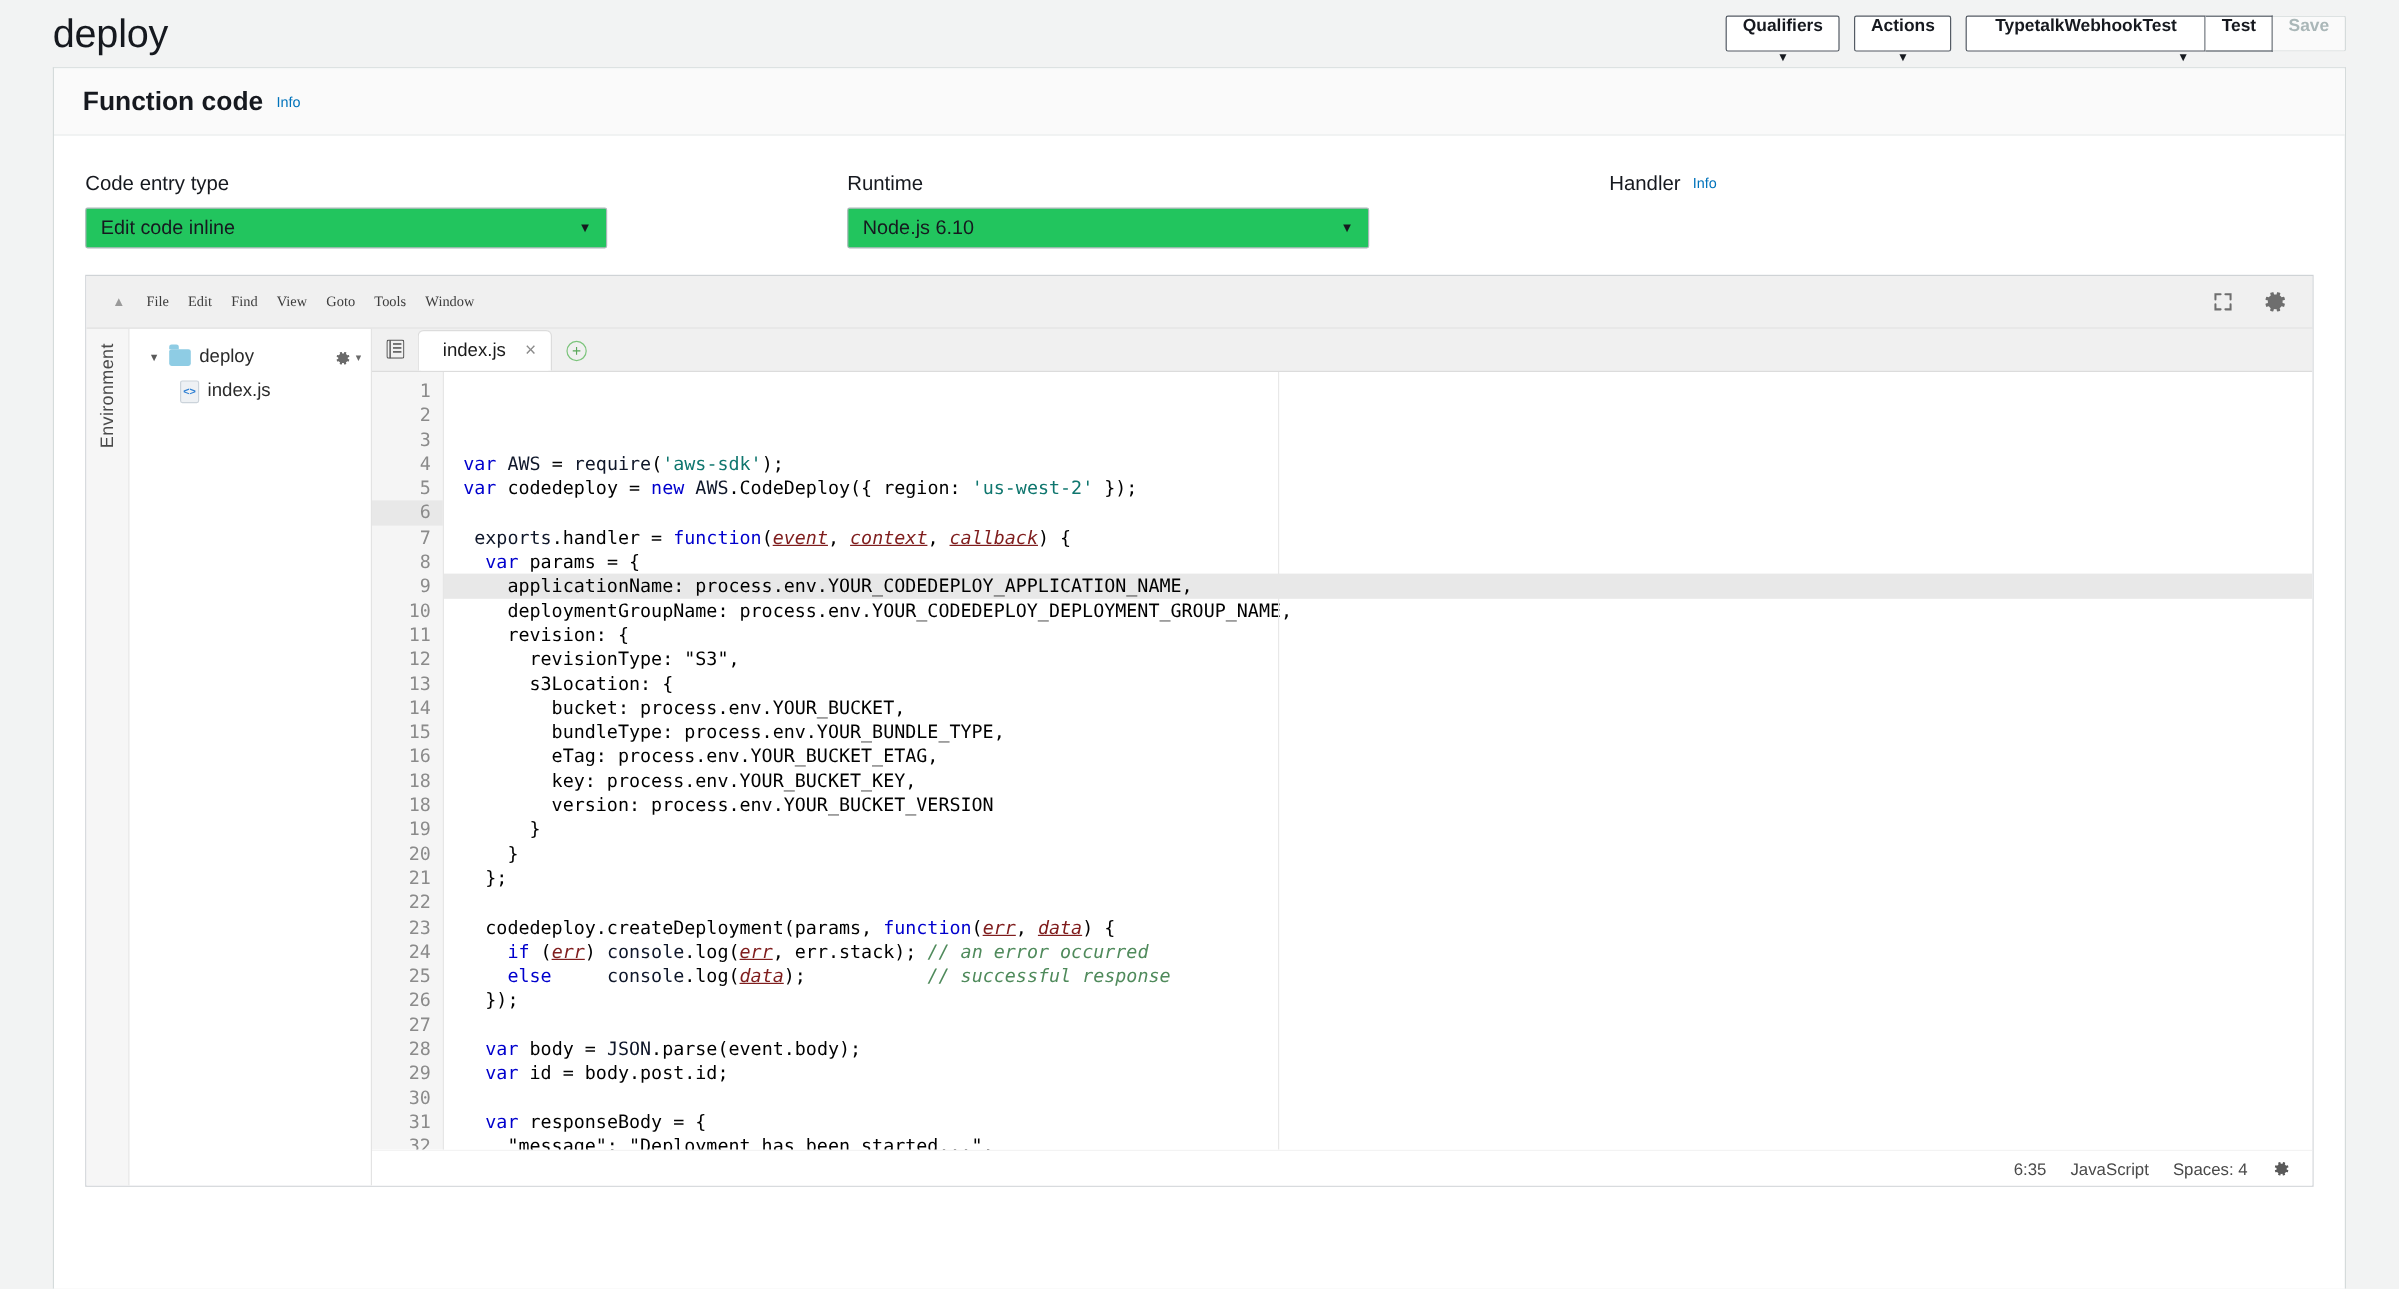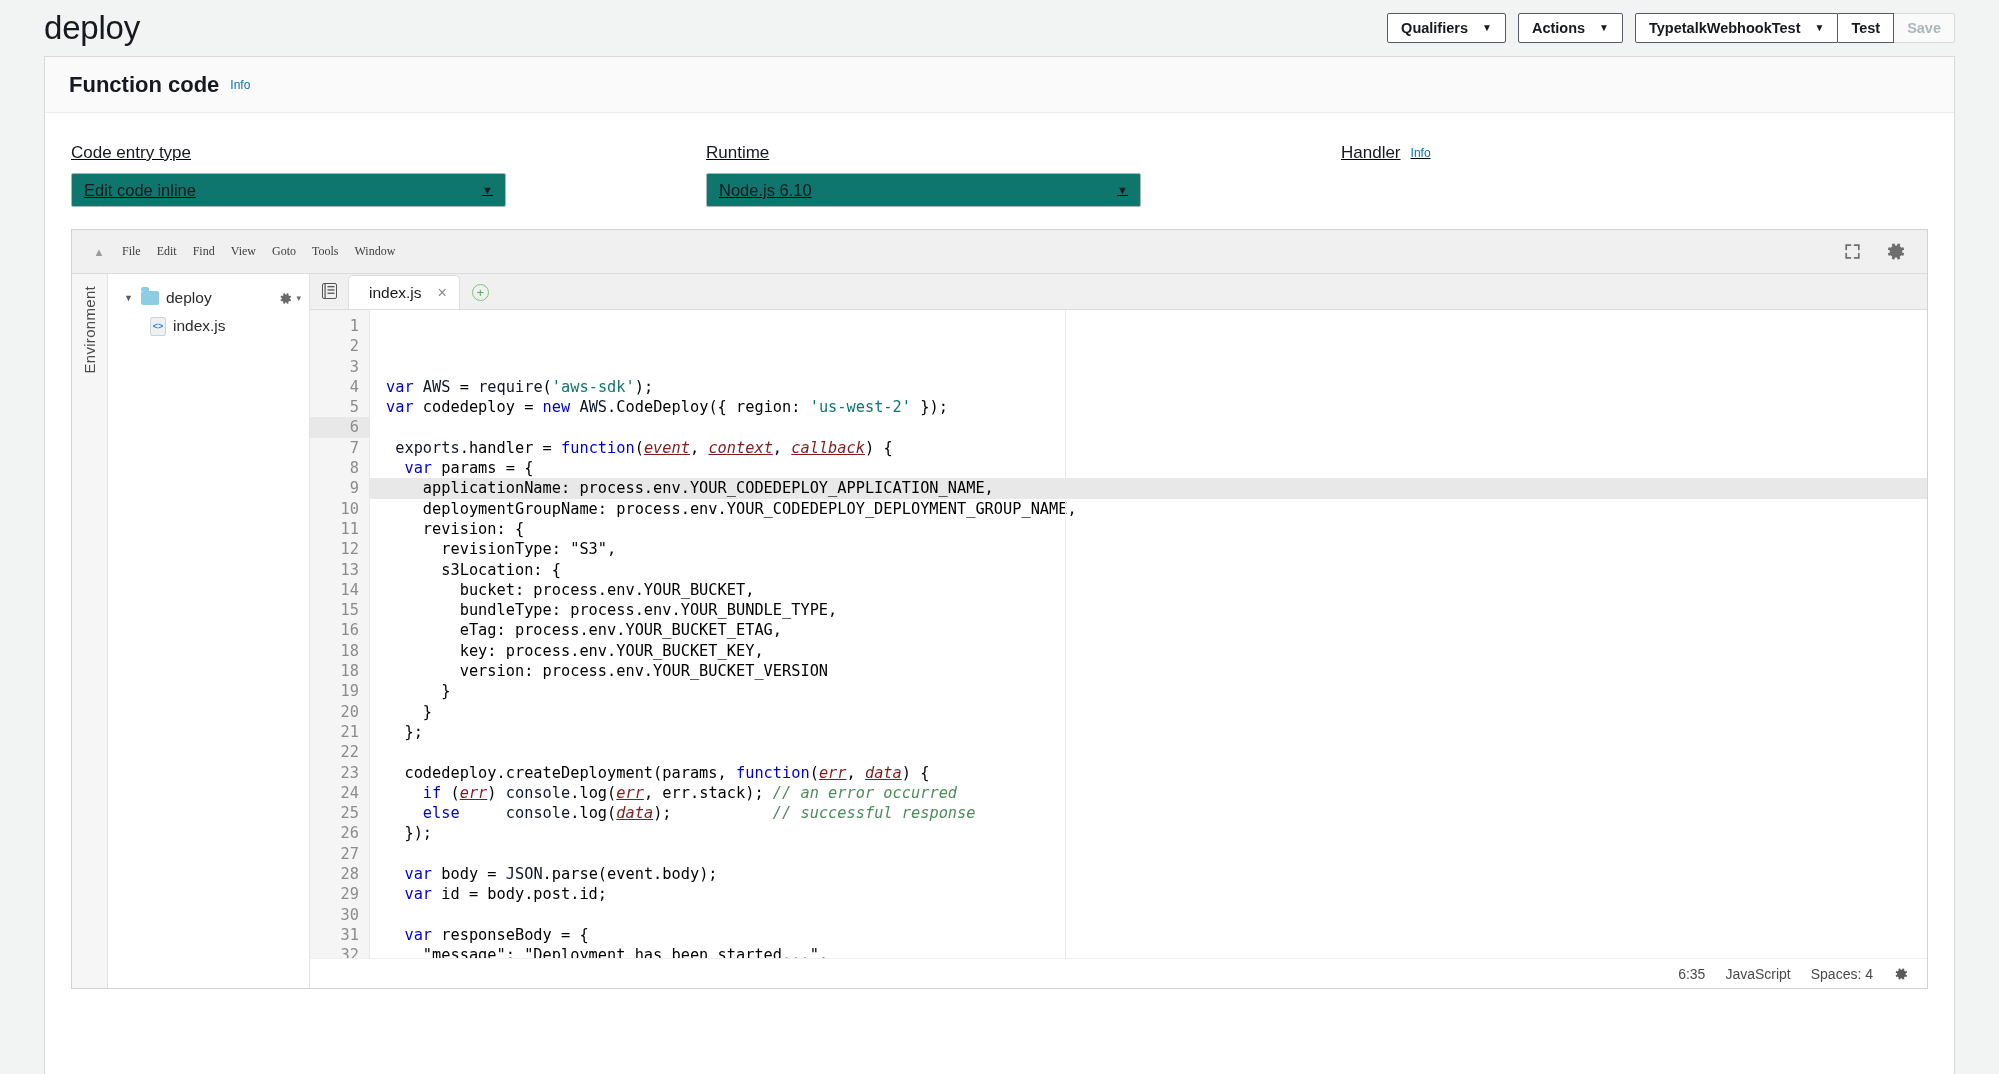--- a/index.html
+++ b/index.html
@@ -37,20 +37,21 @@
     gap: 14px;
     padding: 0 13px;
     background: #fff;
     border: 1px solid #545b64;
     border-radius: 2px;
     font-size: 14.5px;
     font-weight: bold;
     color: #16191f;
     white-space: nowrap;
     cursor: pointer;
+    flex-direction: column;
   }
   .awsbtn .caret { font-size: 10px; line-height: 1; }
   .awsbtn.wide { min-width: 200px; }
   .awsbtn.wide .caret { margin-left: auto; }
   .awsbtn.disabled {
     border-color: #d5dbdb;
     color: #aab7b8;
     background: #fafafa;
     cursor: default;
   }
@@ -76,30 +77,30 @@
     border-bottom: 1px solid #eaeded;
     background: #fafafa;
   }
   .panel-head h2 { font-size: 22px; font-weight: bold; color: #16191f; }
   .info-link { font-size: 12px; color: #0073bb; cursor: pointer; }
 
   .panel-body { padding: 30px 26px 0 26px; }
 
   
   .form-row { display: flex; gap: 0; margin-bottom: 22px; }
-  .field { width: 435px; margin-right: 200px; text-decoration: underline; }
+  .field { width: 435px; margin-right: 200px; }
   .field:last-child { margin-right: 0; }
   .field-label {
     display: flex; align-items: center; gap: 10px;
     font-size: 17px; color: #16191f; margin-bottom: 10px;
   }
   .control {
     height: 34px;
     width: 100%;
-    background: #0f766e;
+    background: #22c55e;
     border: 1px solid #aab7b8;
     border-radius: 2px;
     display: flex;
     align-items: center;
     padding: 0 12px;
     font-size: 16.5px;
     color: #16191f;
     cursor: pointer;
   }
   .control .caret { margin-left: auto; font-size: 11px; }

